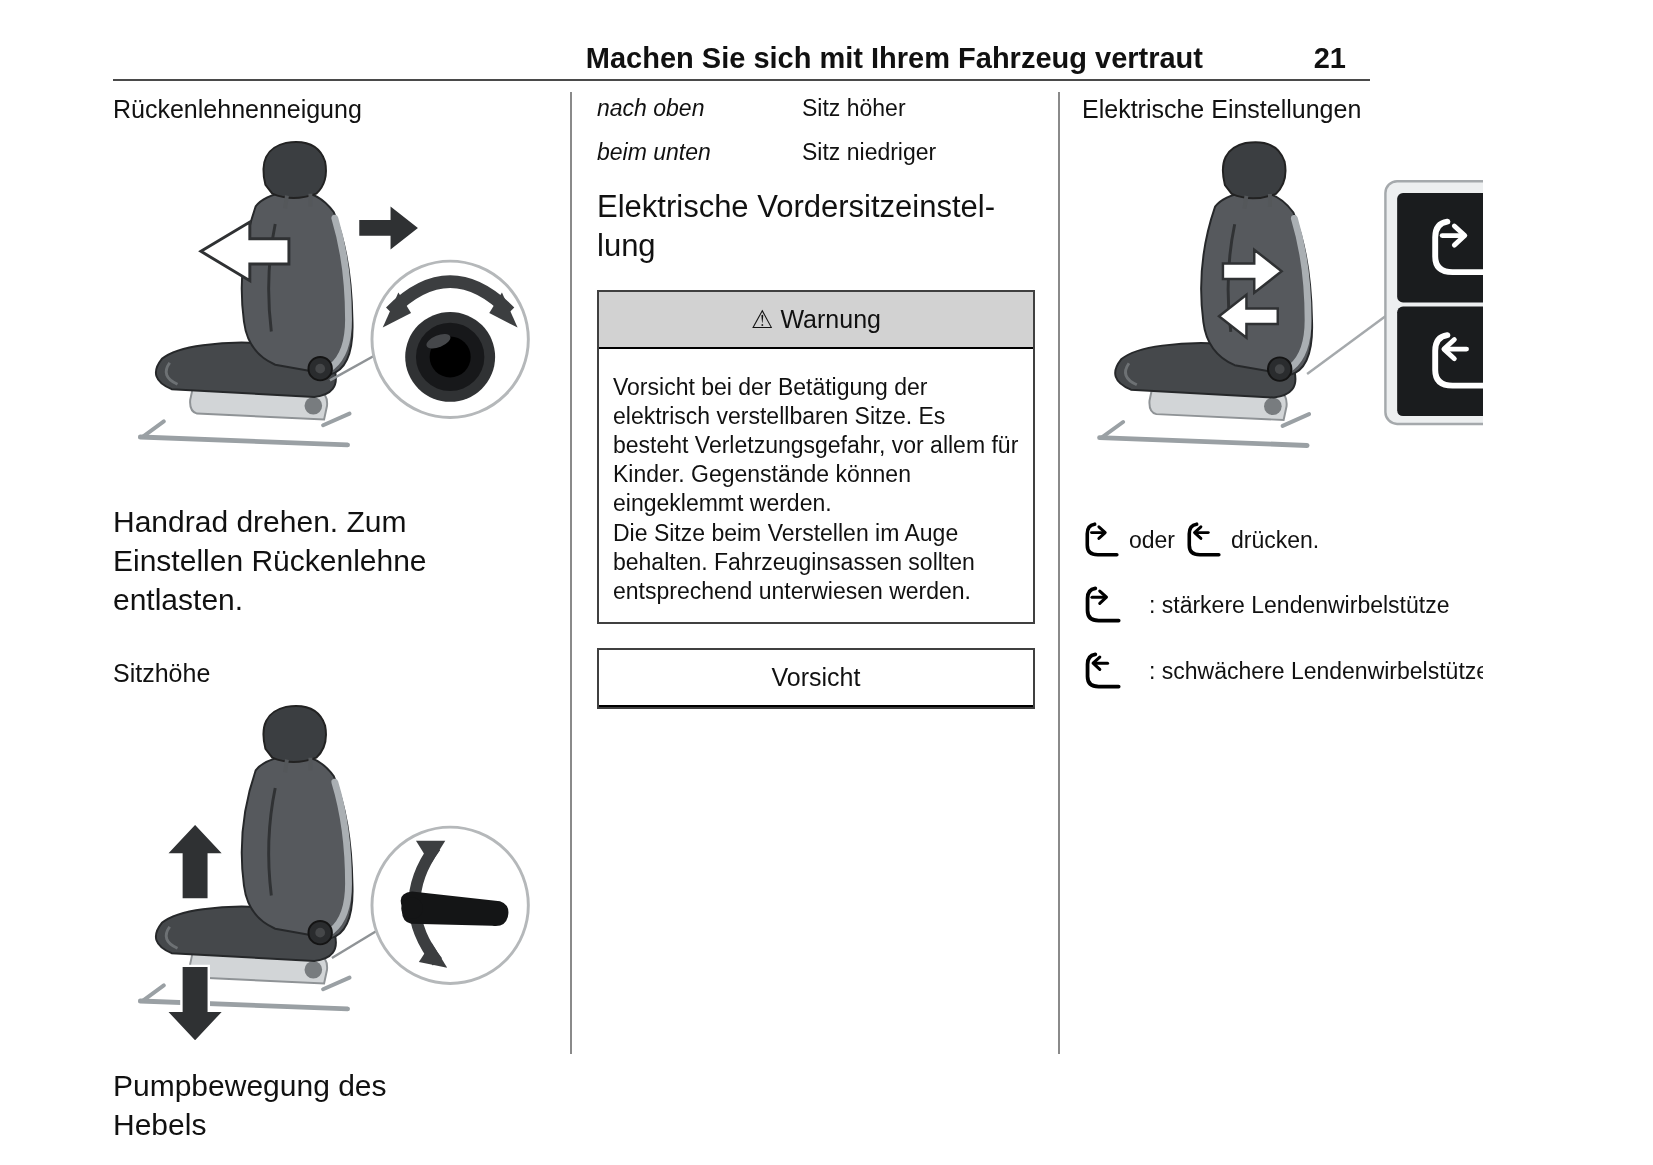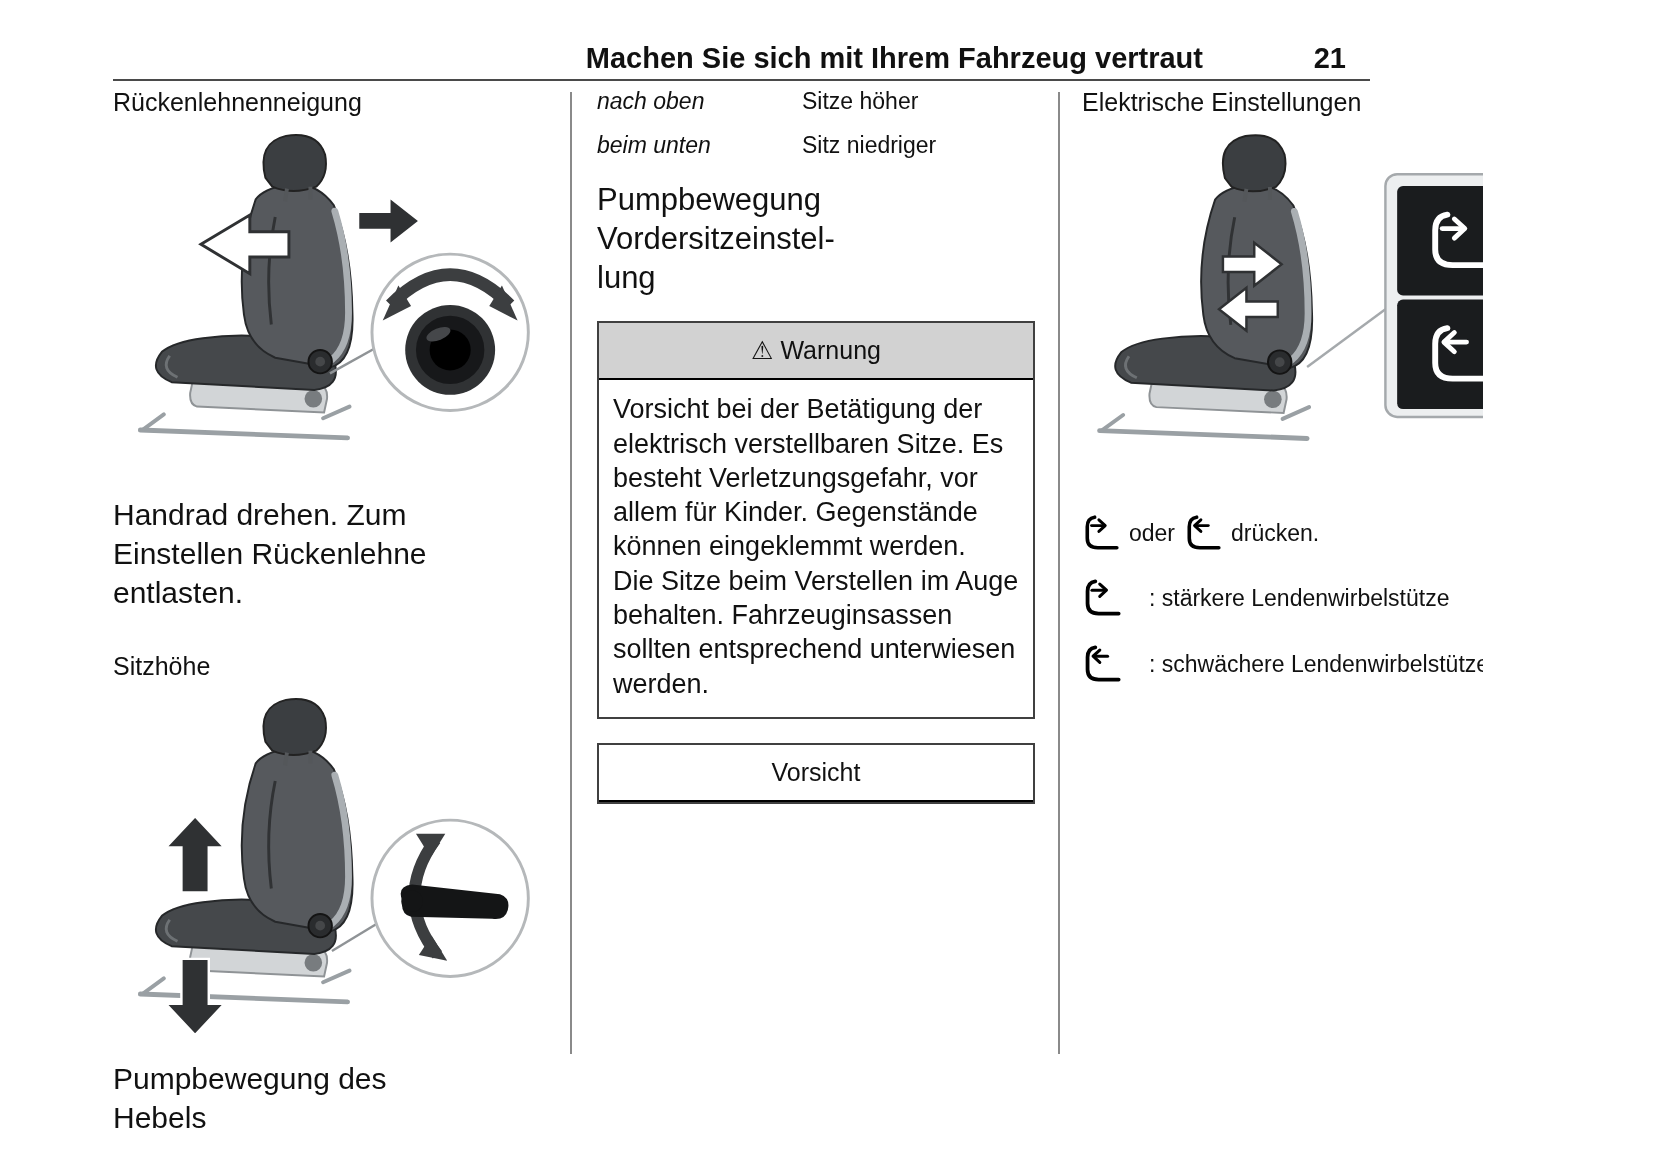--- a/index.html
+++ b/index.html
@@ -11,21 +11,21 @@
   .header-title { position:absolute; top:42px; right:280px; font-size:29px; font-weight:bold; white-space:nowrap; }
   .header-page-number { position:absolute; top:42px; right:137px; font-size:29px; font-weight:bold; }
   .header-rule { position:absolute; top:79px; left:113px; right:113px; height:2px; background:#4a4a4a; }
 
   
   .vsep { position:absolute; top:92px; height:962px; width:2px; background:#8a8a8a; }
   .vsep.sep1 { left:570px; }
   .vsep.sep2 { left:1058px; }
 
   
-  .col { position:absolute; top:88px; }
+  .col { position:absolute; top:95px; }
   .col1 { left:113px; width:440px; }
   .col2 { left:597px; width:438px; }
   .col3 { left:1082px; width:460px; }
 
   .h-section { font-size:25px; font-weight:400; color:#111; }
   .h-large   { font-size:31px; font-weight:400; line-height:1.25; color:#111; }
 
   .figure { display:block; margin-top:10px; }
   .section-caption { font-size:30px; line-height:1.3; margin-top:16px; width:370px; color:#111; }
   .h-section.second { margin-top:40px; }
@@ -33,21 +33,21 @@
   
   .kv-row { display:flex; font-size:23px; margin-bottom:17px; }
   .kv-key { width:205px; flex:0 0 205px;font-style:italic; }
   .kv-val { flex:1; }
   .col2 .h-large { margin-top:22px; }
 
   .alert-box { border:2px solid #404040; margin-top:24px; }
   .alert-header { text-align:center; font-size:25px; padding:13px 0; border-bottom:2px solid #000; }
   .alert-header.warn { background:#d2d2d2; }
   .alert-header.caution { background:#ffffff; }
-  .alert-body { padding:12px 14px 16px 14px; font-size:27px; line-height:1.27; }
+  .alert-body { padding:24px 14px 16px 14px; font-size:23px; line-height:1.27; }
   .alert-body p { margin:0; }
 
   
   .press-line { display:flex; align-items:center; gap:9px; font-size:23px; margin-top:44px; }
   .lumbar-item { display:flex; align-items:center; gap:27px; font-size:23px; margin-top:26px; }
   .glyph { width:40px; height:40px; color:#000; flex:0 0 auto; }
   .press-line .glyph { width:38px; height:38px; }
 </style>
 </head>
 <body>
@@ -133,29 +133,29 @@
         <circle cx="306" cy="215" r="11" fill="#141516"></circle>
       </g>
     </svg>
 
     <p class="section-caption">Pumpbewegung des Hebels</p>
   </div>
 
   <div class="col col2">
     <div class="kv-row">
       <span class="kv-key">nach oben</span>
-      <span class="kv-val">Sitze höher</span>
+      <span class="kv-val">Sitz höher</span>
     </div>
     <div class="kv-row">
       <span class="kv-key">beim unten</span>
       <span class="kv-val">Sitz niedriger</span>
     </div>
 
     <div class="h-large">
-      <span>Pumpbewegung Vordersitzeinstel-</span><br>
+      <span>Elektrische Vordersitzeinstel-</span><br>
       <span>lung</span>
     </div>
 
     <div class="alert-box">
       <div class="alert-header warn">
         <span>⚠</span>
         <span>Warnung</span>
       </div>
       <div class="alert-body">
         <p>Vorsicht bei der Betätigung der elektrisch verstellbaren Sitze. Es besteht Verletzungsgefahr, vor allem für Kinder. Gegenstände können eingeklemmt werden.</p>

